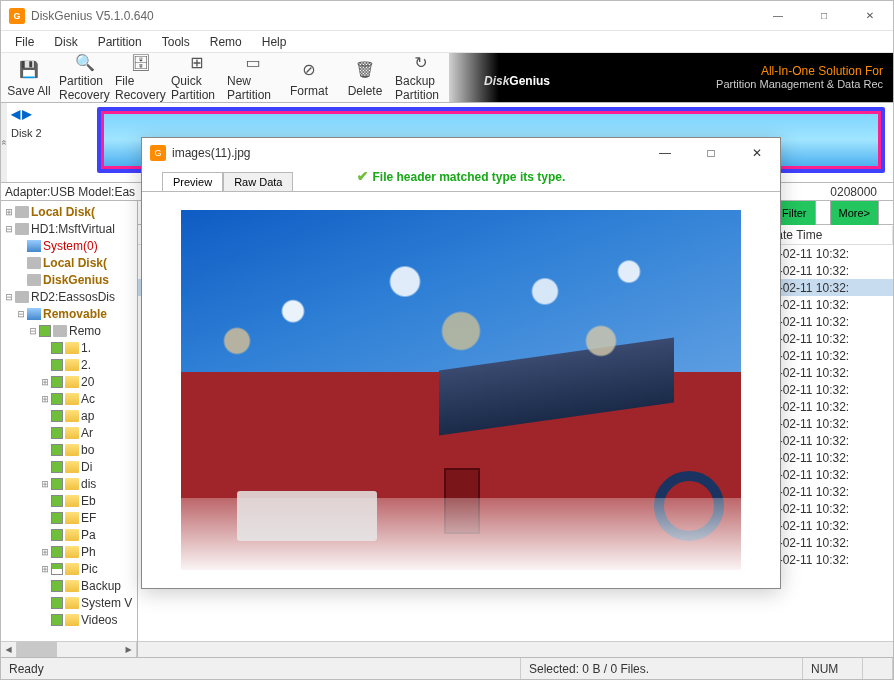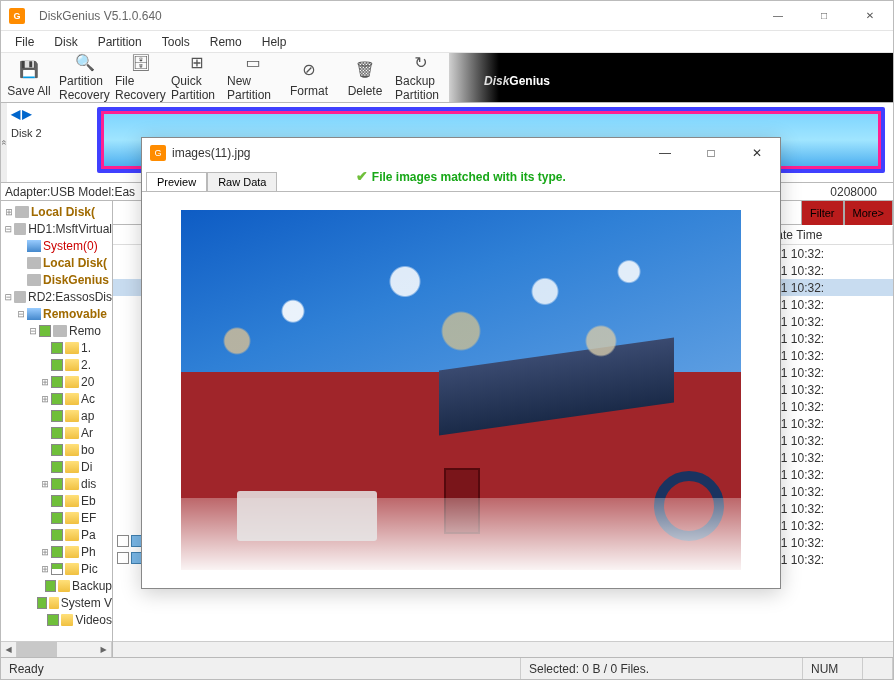--- a/index.html
+++ b/index.html
@@ -1,21 +1,21 @@
 <!DOCTYPE html>
 <html><head>
 <meta charset="utf-8">
 <style>
   * { box-sizing: border-box; margin: 0; padding: 0; font-family: "Segoe UI", Tahoma, sans-serif; font-size: 12px; }
   body { background: #fff; width: 894px; height: 680px; overflow: hidden; position: relative; display: flex; flex-direction: column; border: 1px solid #bbb; }
 
   
   .titlebar { height: 30px; display: flex; align-items: center; padding-left: 8px; background: #fff; border-bottom: 1px solid #e5e5e5; }
   .titlebar .app-icon { width: 16px; height: 16px; background: #ff8c00; border-radius: 2px; margin-right: 6px; display:flex;align-items:center;justify-content:center;color:#fff;font-size:9px;font-weight:bold;}
-  .titlebar .title { color: #666; font-size: 12px; margin-left: 8px; }
+  .titlebar .title { color: #666; font-size: 12px; }
   .titlebar .win-controls { margin-left: auto; display: flex; }
   .titlebar .win-controls span { width: 46px; height: 30px; display:flex;align-items:center;justify-content:center;color:#555;font-size:10px; }
 
   
   .menubar { height: 22px; display: flex; align-items: center; padding-left: 4px; background: #fff; border-bottom: 1px solid #e5e5e5; }
   .menubar .item { padding: 2px 10px; color: #333; cursor: default; }
 
   
   .toolbar { height: 50px; display: flex; align-items: stretch; background: #fafafa; border-bottom: 1px solid #b9b9b9; }
   .toolbar .btn { width:56px; display:flex;flex-direction:column;align-items:center;justify-content:center;gap:2px;padding:4px 2px; font-size:10px;color:#333; }
@@ -37,21 +37,21 @@
   .diskstrip .nav .lbl{font-size:11px;color:#333;margin-top:4px;}
   .diskstrip .bar { flex:1; margin:4px 8px 0 0; position:relative; }
   .diskstrip .bar .outer{border:4px solid #4040ff; border-radius:2px; height:66px; background:#4040ff;}
   .diskstrip .bar .inner{height:100%; border:3px solid #ff2090; background:linear-gradient(180deg,#7fd5ff 0%,#a0e5ff 50%,#4fb0f0 100%);}
 
   .adapter{height:18px;padding-left:4px;color:#333;font-size:11px;border-bottom:1px solid #b9b9b9;display:flex;align-items:center;}
 
   
   .main { flex:1; display:flex; overflow:hidden; }
   
-  .tree-wrap{width:112px;border-right:1px solid #b9b9b9;display:flex;flex-direction:column;}
+  .tree-wrap{width:137px;border-right:1px solid #b9b9b9;display:flex;flex-direction:column;}
   .tree{flex:1;overflow:hidden;padding:2px 0;font-size:11px;color:#333;white-space:nowrap;}
   .tree .row{display:flex;align-items:center;height:17px;padding-left:2px;gap:0;}
   .tree .sp{display:inline-block;width:12px;text-align:center;color:#888;font-size:9px;}
   .tree .plus::before{content:"⊞";} .tree .minus::before{content:"⊟";} .tree .leaf::before{content:"";}
   .tree .cb{display:inline-block;width:12px;height:12px;border:1px solid #888;margin-right:2px;}
   .tree .cb.green{background:#6fbf3a;}
   .tree .cb.half{background:linear-gradient(180deg,#6fbf3a 50%,#fff 50%);}
   .tree .ficon{width:14px;height:12px;margin-right:2px;display:inline-flex;align-items:center;justify-content:center;}
   .tree .hdd{background:#bbb;border-radius:1px;}
   .tree .vol{background:linear-gradient(#9cf,#48c);}
@@ -59,21 +59,21 @@
   .tree .txt{color:#333;}
   .tree .gold{color:#a06a00;font-weight:bold;}
   .tree .red{color:#c00;}
   .tree-scroll{height:16px;background:#f0f0f0;border-top:1px solid #ccc;display:flex;}
   .tree-scroll .tr{width:16px;border-right:1px solid #ccc;display:flex;align-items:center;justify-content:center;color:#666;font-size:8px;}
   .tree-scroll .thumb{width:40px;background:#c8c8c8;}
 
   
   .right{flex:1;display:flex;flex-direction:column;overflow:hidden;}
   .right .ctrls{height:24px;display:flex;align-items:center;justify-content:flex-end;gap:0;border-bottom:1px solid #b9b9b9;}
-  .right .ctrls .b{padding:18px 8px;border:1px solid #aaa;font-size:11px;margin-right:0;background:#b91c1c;}
+  .right .ctrls .b{padding:18px 8px;border:1px solid #aaa;font-size:11px;margin-right:14px;background:#22c55e;}
   .right .hdr{height:20px;display:flex;align-items:center;border-bottom:1px solid #ddd;font-size:11px;color:#333;background:#fff;}
   .right .hdr .c{padding:2px 4px;border-right:1px solid #e3e3e3;}
   .right .rows{flex:1;overflow:hidden;}
   .right .r{display:flex;align-items:center;height:17px;font-size:11px;color:#333;}
   .right .r.sel{background:#c8dcf0;}
   .right .r .c{padding:0 4px;overflow:hidden;white-space:nowrap;}
   .right .r .c.blue{color:#0050c0;}
   .right .r .ico{width:14px;height:12px;background:#7ab8e8;border:1px solid #4080b0;display:inline-block;margin-right:2px;}
   .col-name{flex:0 0 160px;} .col-size{flex:0 0 60px;text-align:right;} .col-type{flex:0 0 95px;} .col-attr{flex:0 0 30px;} .col-sname{flex:0 0 115px;} .col-mod{flex:0 0 150px;} .col-create{flex:0 0 140px;}
   .right .hscroll{height:16px;background:#f0f0f0;border-top:1px solid #ccc;}
@@ -82,21 +82,21 @@
   .status{height:22px;border-top:1px solid #b9b9b9;display:flex;align-items:center;font-size:11px;color:#333;background:#f0f0f0;}
   .status .cell{padding:0 8px;border-right:1px solid #ccc;height:100%;display:flex;align-items:center;}
 
   
   .dlg{position:absolute;left:140px;top:136px;width:640px;height:452px;background:#fff;border:1px solid #888;box-shadow:0 4px 20px rgba(0,0,0,.2);display:flex;flex-direction:column;z-index:10;}
   .dlg .dtitle{height:30px;display:flex;align-items:center;padding-left:8px;}
   .dlg .dtitle .icn{width:16px;height:16px;background:#ff8c00;border-radius:2px;margin-right:6px;display:flex;align-items:center;justify-content:center;color:#fff;font-size:9px;}
   .dlg .dtitle .t{font-size:12px;color:#333;}
   .dlg .dtitle .wc{margin-left:auto;display:flex;}
   .dlg .dtitle .wc span{width:46px;height:30px;display:flex;align-items:center;justify-content:center;color:#333;font-size:12px;}
-  .dlg .dtabs{height:24px;display:flex;align-items:flex-end;border-bottom:1px solid #b9b9b9;padding-left:4px;}
+  .dlg .dtabs{height:24px;display:flex;align-items:flex-end;border-bottom:1px solid #b9b9b9;padding-left:20px;}
   .dlg .dtab{padding:3px 10px;border:1px solid #b9b9b9;border-bottom:none;font-size:11px;background:#fff;}
   .dlg .dtab.inact{background:#f0f0f0;}
   .dlg .status-msg{position:absolute;top:30px;left:0;right:0;text-align:center;font-size:12px;font-weight:bold;color:#18a818;}
   .dlg .status-msg::before{content:"✔";color:#6fbf3a;margin-right:4px;font-size:14px;}
   .dlg .preview-body{flex:1;display:flex;align-items:center;justify-content:center;padding:16px;}
   .dlg .img{width:560px;height:360px;position:relative;overflow:hidden;}
   .dlg .img .sky{position:absolute;inset:0;background:linear-gradient(160deg,#0e5cc4 0%,#2f80d6 30%,#8abbed 100%);}
   .dlg .img .wall{position:absolute;left:0;right:0;bottom:0;height:55%;background:#a0252a;}
   .dlg .img .roof{position:absolute;right:12%;bottom:42%;width:42%;height:18%;background:linear-gradient(#3a4a70,#1a2a48);transform:skewY(-8deg);}
   .dlg .img .trees{position:absolute;left:0;right:0;top:6%;height:55%;background:
@@ -165,20 +165,24 @@
         <span class="ico">🗑</span>
         <span>Delete</span>
       </div>
       <div class="btn">
         <span class="ico">↻</span>
         <span>Backup Partition</span>
       </div>
     </div>
   <div class="banner">
     <span class="brand"><span>Disk</span><b>Genius</b></span>
+    <span class="slogan">
+      <div class="l1">All-In-One Solution For</div>
+      <div class="l2">Partition Management &amp; Data Rec</div>
+    </span>
   </div>
 </div>
 
 <div class="diskstrip">
   <div class="left">«</div>
   <div class="nav">
     <div class="arrows">
       <span>◀</span>
       <span>▶</span>
     </div>
@@ -603,21 +607,21 @@
 <div class="dlg">
   <div class="dtitle">
     <span class="icn">G</span>
     <span class="t">images(11).jpg</span>
     <div class="wc">
       <span>—</span>
       <span>□</span>
       <span>✕</span>
     </div>
   </div>
-  <div class="status-msg">File images matched with its type.</div>
+  <div class="status-msg">File header matched type its type.</div>
   <div class="dtabs">
     <div class="dtab">Preview</div>
     <div class="dtab inact">Raw Data</div>
   </div>
   <div class="preview-body">
     <div class="img">
       <div class="sky"></div>
       <div class="wall"></div>
       <div class="roof"></div>
       <div class="door"></div>

